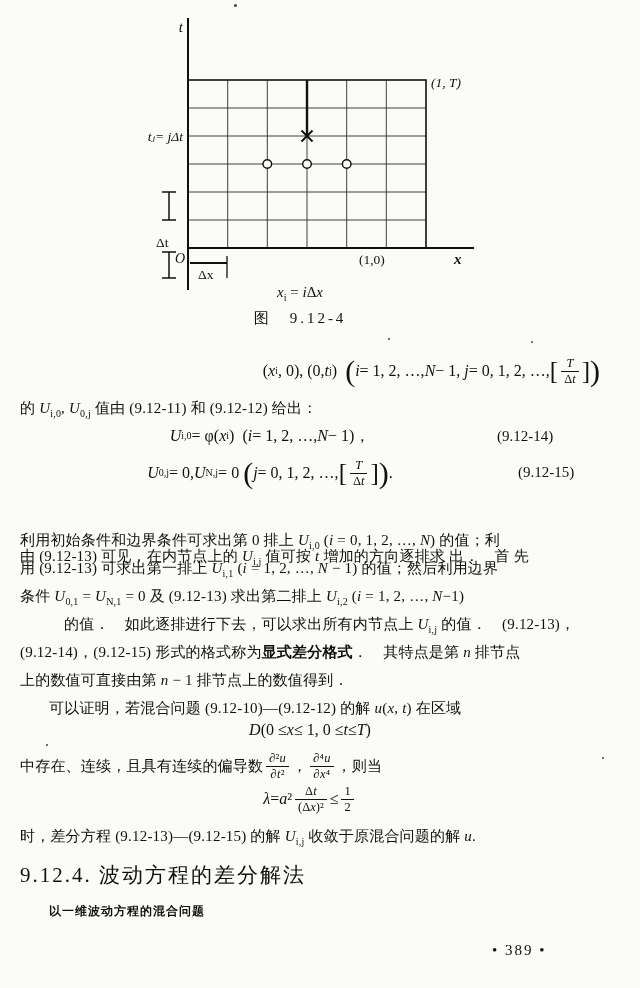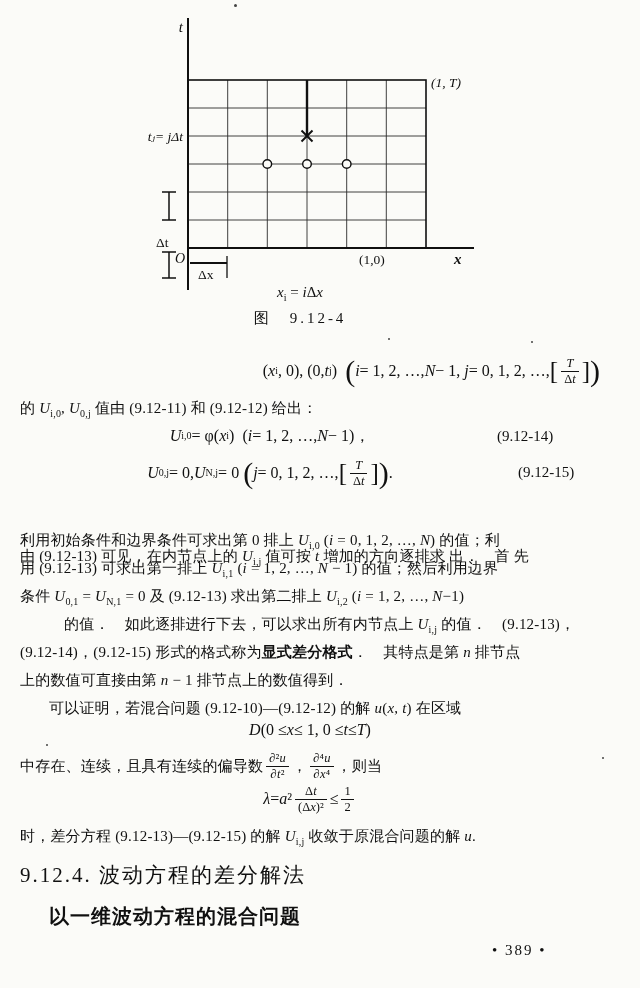--- a/index.html
+++ b/index.html
@@ -21,21 +21,21 @@
   i{font-style:italic;}
   sub{font-size:10px;line-height:0;}
   .frac{display:inline-flex;flex-direction:column;text-align:center;vertical-align:middle;margin:0 3px;font-size:12.5px;line-height:1.2;}
   .frac .num{display:block;border-bottom:1.2px solid #111;padding:0 3px;}
   .frac .den{display:block;padding:0 3px;}
   .bigp{font-size:30px;font-weight:400;vertical-align:-7px;line-height:0;}
   .bigb{font-size:25px;vertical-align:-6px;line-height:0;}
   .heading{
     position:absolute;left:20px;font-size:21px;letter-spacing:2px;white-space:nowrap;
   }
-  .subheading{position:absolute;left:49px;font-size:20px;font-weight:bold;letter-spacing:1px;white-space:nowrap;}
+  .subheading{position:absolute;left:49px;font-size:12px;font-weight:bold;letter-spacing:1px;white-space:nowrap;}
   .pagenum{position:absolute;font-size:15px;font-weight:normal;letter-spacing:2px;text-align:center;}
   .caption{position:absolute;left:100px;width:400px;text-align:center;font-size:15px;}
   .speck{position:absolute;background:#444;border-radius:50%;}
   svg text{font-family:"Liberation Serif","DejaVu Serif",serif;fill:#101010;}
   .vlab{font-style:italic;}
 </style>
 </head>
 <body>
 
 <svg class="abs" style="left:50px;top:10px;" width="440" height="292" viewBox="0 0 440 292">

